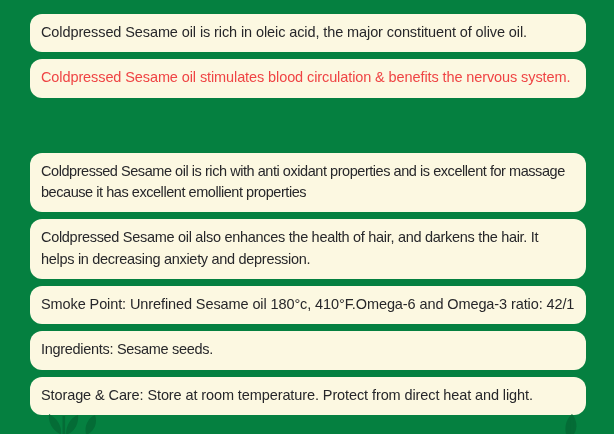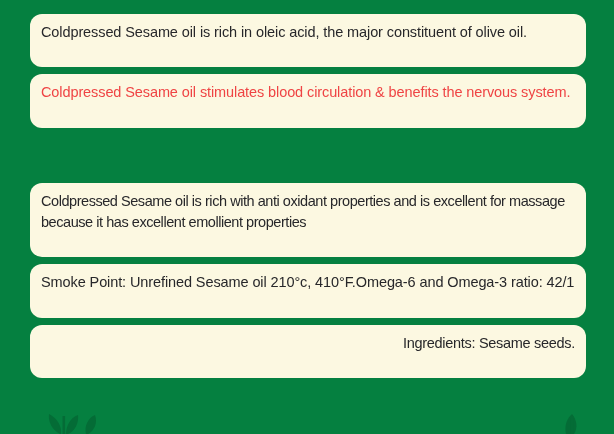--- a/index.html
+++ b/index.html
@@ -39,21 +39,21 @@
     top: 14px;
     width: 556px;
     display: flex;
     flex-direction: column;
     gap: 7px;
   }
   .card {
     background: #FCF8E1;
     border-radius: 12px;
     box-sizing: border-box;
-    padding: 8px 11px 24px 11px;
+    padding: 8px 11px 9px 11px;
     color: #2b2b2b;
   }
   .card-text {
     margin: 0;
     font-size: 14.5px;
     line-height: 1.47;
     color: #27272a;
     letter-spacing: -0.1px;
   }
   
@@ -81,29 +81,35 @@
     </div>
 
     <div class="card justify" style="background: rgb(252, 248, 225);">
       <p class="card-text" style="color: #ef4444;">Coldpressed Sesame oil stimulates blood circulation &amp; benefits the nervous system.</p>
     </div>
 
     <div class="card tight" style="background: rgb(252, 248, 225); margin-top: 48px;">
       <p class="card-text" style="color: rgb(39, 39, 42);">Coldpressed Sesame oil is rich with anti oxidant properties and is excellent for massage because it has excellent emollient properties</p>
     </div>
 
+    <div class="card tight2" style="background: rgb(252, 248, 225);">
+      <p class="card-text" style="color: rgb(39, 39, 42);">Coldpressed Sesame oil also enhances the health of hair, and darkens the hair. It helps in decreasing anxiety and depression.</p>
+    </div>
 
     <div class="card" style="background: rgb(252, 248, 225);">
-      <p class="card-text" style="color: rgb(39, 39, 42);">Smoke Point: Unrefined Sesame oil 210°c, 410°F.Omega-6 and Omega-3 ratio: 42/1</p>
+      <p class="card-text" style="color: rgb(39, 39, 42);">Smoke Point: Unrefined Sesame oil 180°c, 410°F.Omega-6 and Omega-3 ratio: 42/1</p>
     </div>
 
-    <div class="card tight2" style="background: rgb(252, 248, 225); text-align: right;">
+    <div class="card tight2" style="background: rgb(252, 248, 225);">
       <p class="card-text" style="color: rgb(39, 39, 42);">Ingredients: Sesame seeds.</p>
     </div>
 
+    <div class="card" style="background: rgb(252, 248, 225);">
+      <p class="card-text" style="color: rgb(39, 39, 42);">Storage &amp; Care: Store at room temperature. Protect from direct heat and light.</p>
+    </div>
 
   </div>
 
   <svg id="decor" viewBox="0 0 614 30" preserveAspectRatio="none" aria-hidden="true">
     <g fill="#046C36">
       <path d="M60 30 C52 26 48 18 49 10 C57 14 62 22 61 30 Z"></path>
       <path d="M66 30 C66 22 70 14 78 11 C79 19 75 27 68 30 Z"></path>
       <path d="M86 30 C84 22 88 14 95 11 C98 19 94 27 88 30 Z"></path>
       <rect x="62.5" y="12" width="2.6" height="18"></rect>
     </g>

